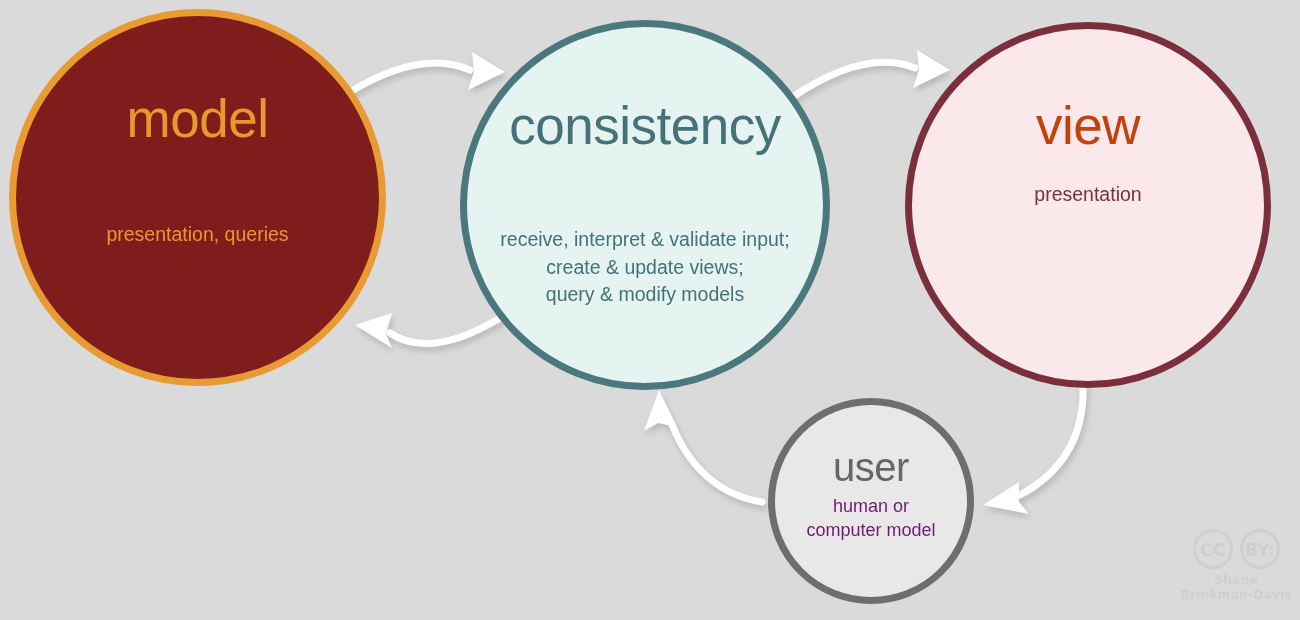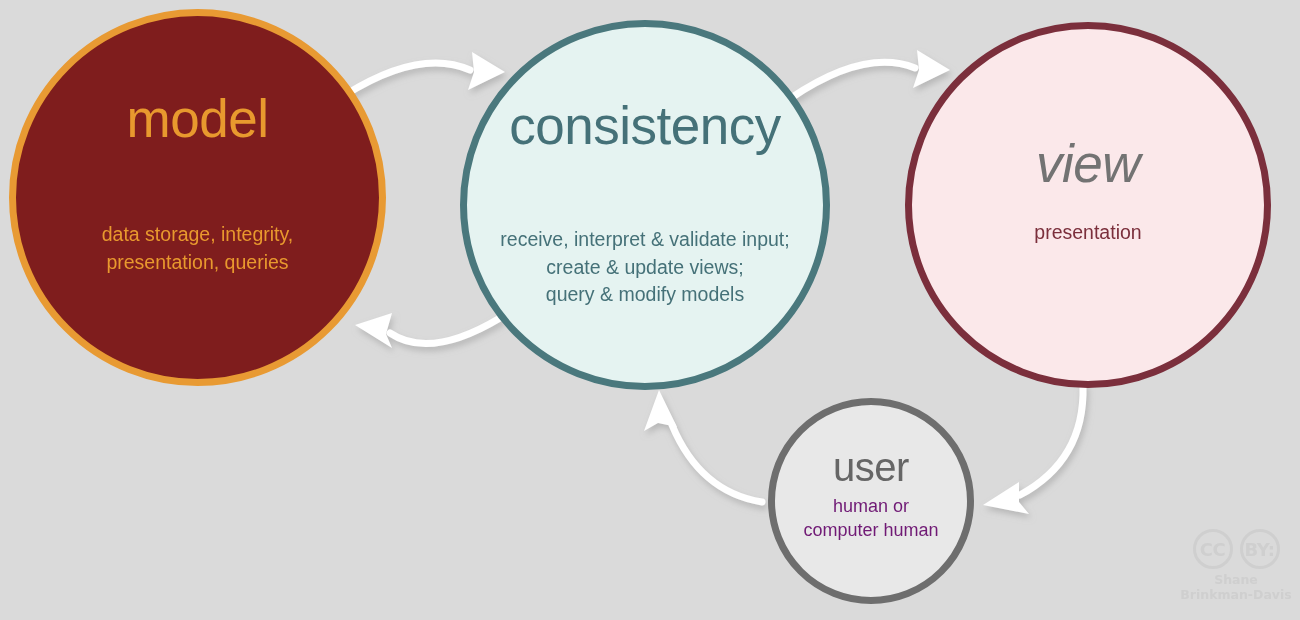--- a/index.html
+++ b/index.html
@@ -87,24 +87,23 @@
   
   #node-view {
     left: 905px;
     top: 22px;
     width: 366px;
     height: 366px;
     background: #fbe8ea;
     border: 7px solid #7b2f3c;
   }
   #node-view .node-title {
-    margin-top: 108px;
+    margin-top: 70px;
     font-size: 53px;
-    color: #737373;
-    font-style: italic;
+    color: #c2410c;
   }
   #node-view .node-desc {
     margin-top: 29px;
     font-size: 19.5px;
     line-height: 1.42;
     color: #7b2f3c;
   }
 
   
   #node-user {
@@ -205,21 +204,20 @@
       <g>
         <path d="M 762,502 Q 700,492 672,425" fill="none" stroke="#ffffff" stroke-width="7" stroke-linecap="round"></path>
         <path d="M 659,390 L 677,427 L 658,423 L 644,431 Z" fill="#ffffff"></path>
       </g>
     </g>
   </svg>
 
   <div class="node" id="node-model">
     <div class="node-title">model</div>
     <div class="node-desc">
-        <div>data storage, integrity,</div>
         <div>presentation, queries</div>
       </div>
   </div>
 
   <div class="node" id="node-controller">
     <div class="node-title">consistency</div>
     <div class="node-desc">
         <div>receive, interpret &amp; validate input;</div>
         <div>create &amp; update views;</div>
         <div>query &amp; modify models</div>
@@ -230,21 +228,21 @@
     <div class="node-title">view</div>
     <div class="node-desc">
         <div>presentation</div>
       </div>
   </div>
 
   <div class="node" id="node-user">
     <div class="node-title">user</div>
     <div class="node-desc">
         <div>human or</div>
-        <div>computer human</div>
+        <div>computer model</div>
       </div>
   </div>
 
   <div id="cc-badge">
     <div class="cc-marks">
       <div class="cc-circle">CC</div>
       <div class="cc-circle">BY:</div>
     </div>
     <div class="cc-author">
       <div>Shane</div>

